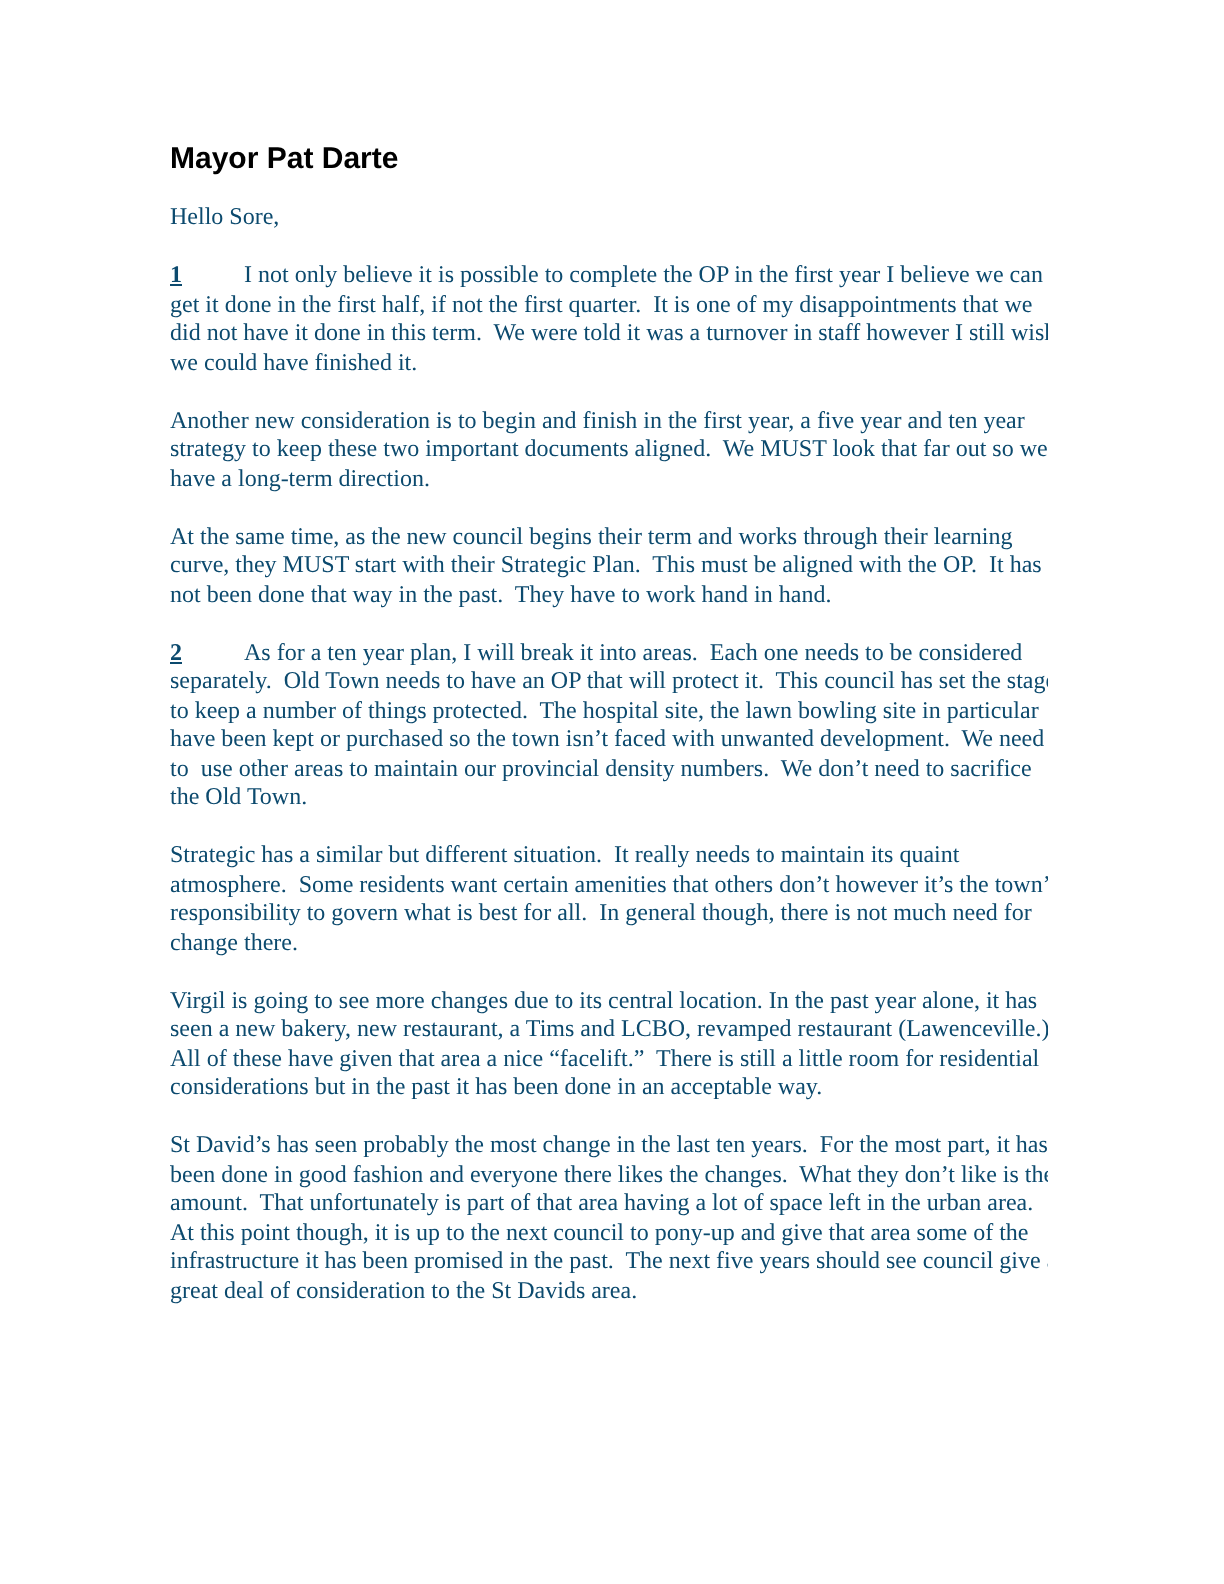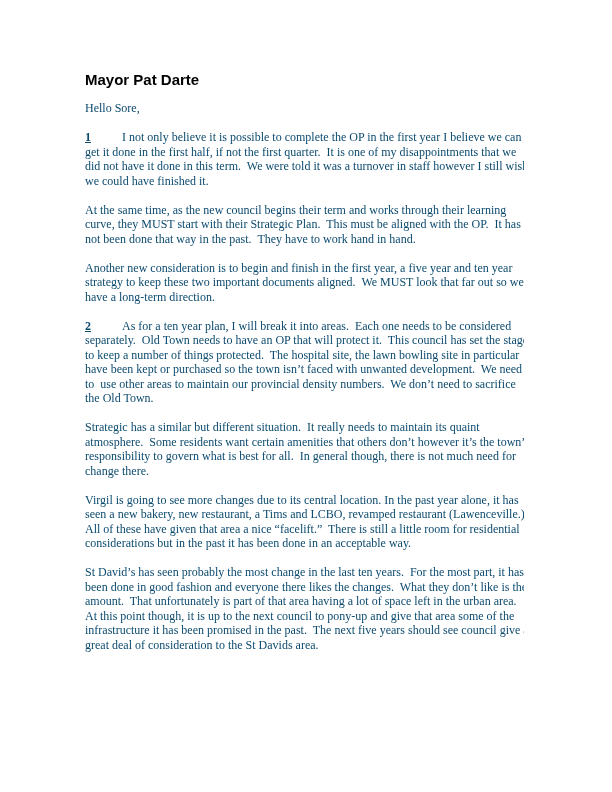--- a/index.html
+++ b/index.html
@@ -48,21 +48,21 @@
 </style>
 </head>
 <body>
 
 <div class="page">
   <div class="content">
     <h1 class="doc-title">Mayor Pat Darte</h1>
     <p class="greeting">Hello Sore,</p>
     <div>
         <p class="para"><span class="num">1</span><span class="tab"></span>I not only believe it is possible to complete the OP in the first year I believe we can get it done in the first half, if not the first quarter.  It is one of my disappointments that we did not have it done in this term.  We were told it was a turnover in staff however I still wish we could have finished it.</p>
+        <p class="para">Another new consideration is to begin and finish in the first year, a five year and ten year strategy to keep these two important documents aligned.  We MUST look that far out so we have a long-term direction.</p>
         <p class="para">At the same time, as the new council begins their term and works through their learning curve, they MUST start with their Strategic Plan.  This must be aligned with the OP.  It has not been done that way in the past.  They have to work hand in hand.</p>
-        <p class="para">Another new consideration is to begin and finish in the first year, a five year and ten year strategy to keep these two important documents aligned.  We MUST look that far out so we have a long-term direction.</p>
         <p class="para"><span class="num">2</span><span class="tab"></span>As for a ten year plan, I will break it into areas.  Each one needs to be considered separately.  Old Town needs to have an OP that will protect it.  This council has set the stage to keep a number of things protected.  The hospital site, the lawn bowling site in particular have been kept or purchased so the town isn’t faced with unwanted development.  We need to  use other areas to maintain our provincial density numbers.  We don’t need to sacrifice the Old Town.</p>
         <p class="para">Strategic has a similar but different situation.  It really needs to maintain its quaint atmosphere.  Some residents want certain amenities that others don’t however it’s the town’s responsibility to govern what is best for all.  In general though, there is not much need for change there.</p>
         <p class="para">Virgil is going to see more changes due to its central location. In the past year alone, it has seen a new bakery, new restaurant, a Tims and LCBO, revamped restaurant (Lawenceville.) All of these have given that area a nice “facelift.”  There is still a little room for residential considerations but in the past it has been done in an acceptable way.</p>
         <p class="para">St David’s has seen probably the most change in the last ten years.  For the most part, it has been done in good fashion and everyone there likes the changes.  What they don’t like is the amount.  That unfortunately is part of that area having a lot of space left in the urban area.  At this point though, it is up to the next council to pony-up and give that area some of the infrastructure it has been promised in the past.  The next five years should see council give a great deal of consideration to the St Davids area.</p>
       </div>
   </div>
 </div>
 
 </body></html>

